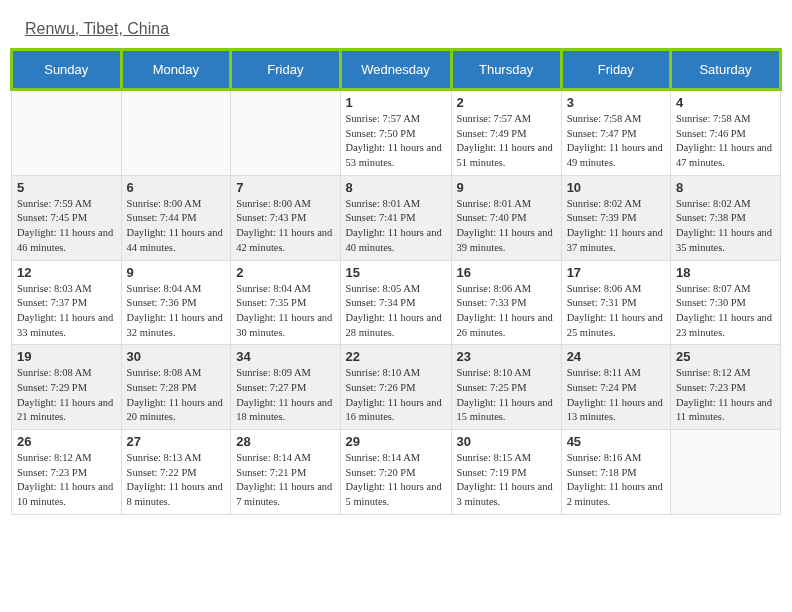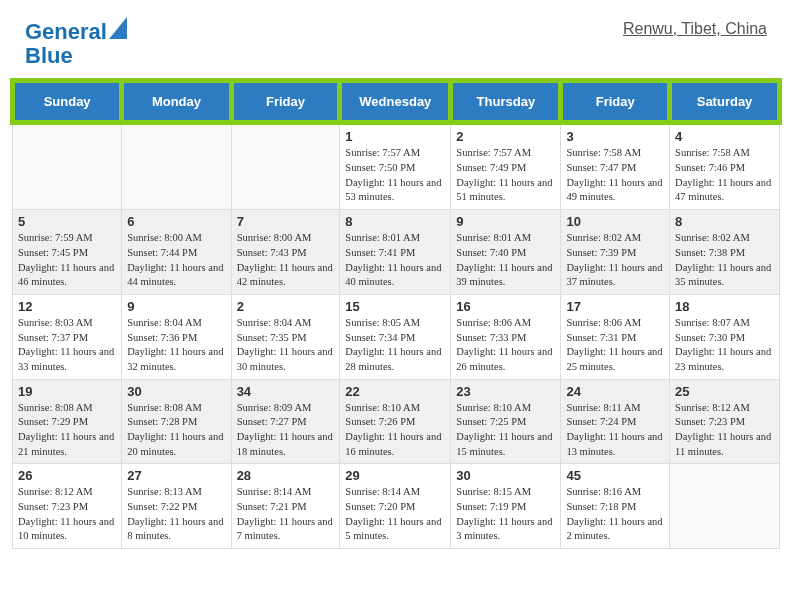--- a/index.html
+++ b/index.html
@@ -50,22 +50,22 @@
       width: 100%;
       border-collapse: collapse;
       margin-top: 5px;
     }
     .calendar th {
       background: #2d7cc1;
       color: #fff;
       text-align: center;
       padding: 11px 4px;
       font-size: 13px;
-      font-weight: bold;
-      border: 5px solid #84cc16;
+      font-weight: normal;
+      border: 3px solid #84cc16;
     }
     .calendar td {
       border: 1px solid #ddd;
       vertical-align: top;
       padding: 4px 5px;
       width: 113px;
       min-height: 80px;
       font-size: 11px;
       color: #333;
       background: #fff;
@@ -85,33 +85,20 @@
       font-family: Liberation Serif, serif;
     }
     .row-shaded td {
       background: #f0f0f0;
     }
   </style>
 </head>
 <body>
 
 <div class="header">
-  <div class="logo">
-    <div class="logo-wrapper">
-      <div style="display:flex;align-items:center;">
-        <span class="logo-text"><span>General</span></span>
-        <svg width="18" height="22" viewBox="0 0 18 22" style="margin-left:2px;margin-top:-8px;">
-          <polygon points="0,22 18,0 18,22" fill="#2d7cc1"></polygon>
-        </svg>
-      </div>
-      <div style="display:flex;align-items:center;">
-        <span class="logo-text"><span>Blue</span></span>
-      </div>
-    </div>
-  </div>
   <div class="title-block">
     <div class="subtitle">Renwu, Tibet, China</div>
   </div>
 </div>
 
 <table class="calendar">
   <thead>
     <tr>
     <th>Sunday</th>
         <th>Monday</th>

